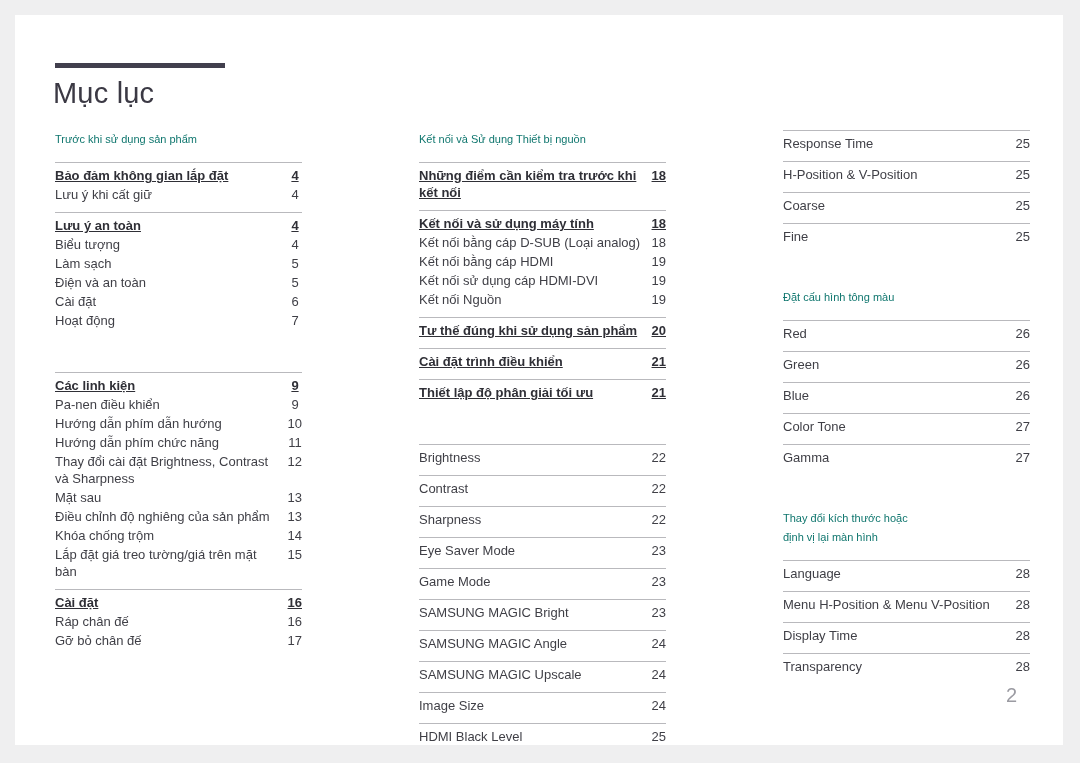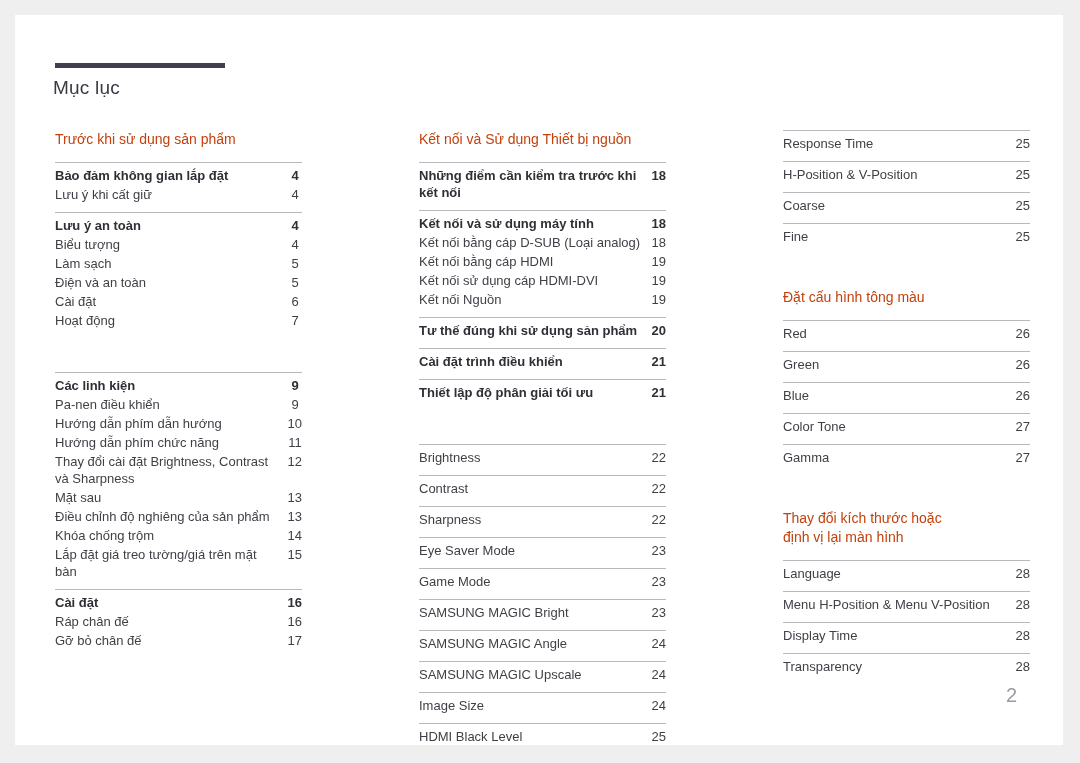--- a/index.html
+++ b/index.html
@@ -26,21 +26,21 @@
     left: 40px;
     top: 48px;
     width: 170px;
     height: 5px;
     background: #413f4d;
   }
   .doc-title {
     position: absolute;
     left: 38px;
     top: 62px;
-    font-size: 19px;
+    font-size: 29px;
     color: #3b3944;
     letter-spacing: 0.2px;
     font-weight: 400;
   }
   .columns {
     position: absolute;
     left: 0;
     top: 115px;
     width: 1048px;
     display: flex;
@@ -49,22 +49,22 @@
   .col {
     width: 247px;
     flex: 0 0 247px;
   }
   .col-1 { margin-left: 40px; }
   .col-2 { margin-left: 117px; }
   .col-3 { margin-left: 117px; }
 
   .section { margin-bottom: 0; }
   .section-title {
-    color: #c2410c;
-    font-size: 14px;
+    color: #0f766e;
+    font-size: 11px;
     line-height: 19px;
     font-weight: 400;
     margin: 0 0 13px 0;
     white-space: pre-line;
   }
   .group {
     border-top: 1px solid #b9b9bd;
     padding-top: 3px;
     margin-bottom: 8px;
   }
@@ -77,21 +77,21 @@
     line-height: 17px;
     color: #3f3f46;
     padding: 1px 0 1px 0;
   }
   .entry .label { padding-right: 8px; }
   .entry .pg {
     flex: 0 0 auto;
     text-align: center;
     min-width: 14px;
   }
-  .entry.bold .label, .entry.bold .pg { font-weight: bold; color: #2f2f36; }
+  .entry.bold .label, .entry.bold .pg { font-weight: bold; color: #2f2f36; text-decoration: underline; }
 
   .spacer-lg { height: 34px; }
 
   .page-number {
     position: absolute;
     right: 46px;
     bottom: 38px;
     font-size: 20px;
     color: #9b9ba2;
   }

